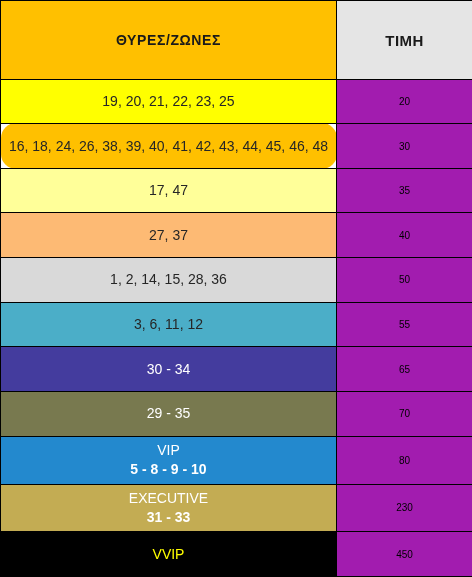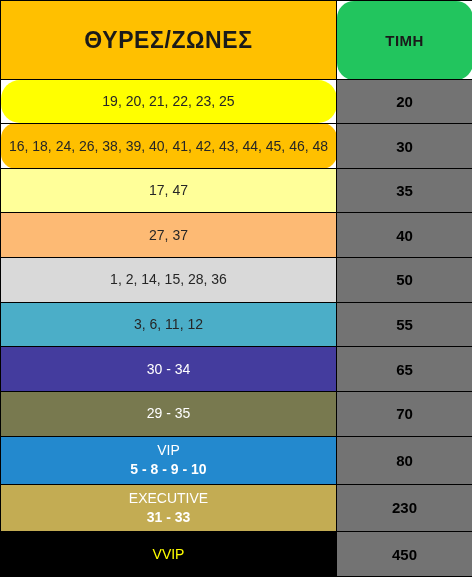--- a/index.html
+++ b/index.html
@@ -26,67 +26,66 @@
   #price-table td {
     border: 1px solid #000000;
     padding: 0;
     text-align: center;
     vertical-align: middle;
   }
 
   .header-zones {
     background: #ffc000;
     color: #1a1a1a;
-    font-size: 23px;
+    font-size: 14px;
     font-weight: bold;
     letter-spacing: 0.6px;
     height: 78px;
   }
   .header-price {
-    background: #22c55e;
+    background: #e5e5e5;
     color: #1a1a1a;
     font-size: 15px;
     font-weight: bold;
     letter-spacing: 0.4px;
-    border-radius: 17px;
   }
 
   .zone-cell {
     font-size: 14px;
     line-height: 1.35;
     padding: 4px 8px;
     color: #262626;
   }
   .zone-cell .line-1 { display: block; }
   .zone-cell .line-2 { display: block; font-weight: bold; }
 
   .price-cell {
-    background: #737373;
+    background: #a21caf;
     color: #000000;
-    font-size: 15px;
-    font-weight: bold;
+    font-size: 10px;
+    font-weight: normal;
   }
 </style>
 </head>
 <body>
 
 <table id="price-table">
   <colgroup>
     <col class="zones-col">
     <col class="price-col">
   </colgroup>
   <thead>
     <tr>
       <th class="header-zones">ΘΥΡΕΣ/ΖΩΝΕΣ</th>
       <th class="header-price">ΤΙΜΗ</th>
     </tr>
   </thead>
   <tbody id="table-body">
       <tr style="height: 43px;">
-        <td class="zone-cell single" style="background: rgb(255, 255, 0); color: rgb(38, 38, 38); border-radius: 19px;">
+        <td class="zone-cell single" style="background: rgb(255, 255, 0); color: rgb(38, 38, 38);">
           <span class="line-1">19, 20, 21, 22, 23, 25</span>
         </td>
         <td class="price-cell">20</td>
       </tr>
       <tr style="height: 45px;">
         <td class="zone-cell single" style="background: rgb(255, 192, 0); color: rgb(38, 38, 38); border-radius: 15px;">
           <span class="line-1">16, 18, 24, 26, 38, 39, 40, 41, 42, 43, 44, 45, 46, 48</span>
         </td>
         <td class="price-cell">30</td>
       </tr>

